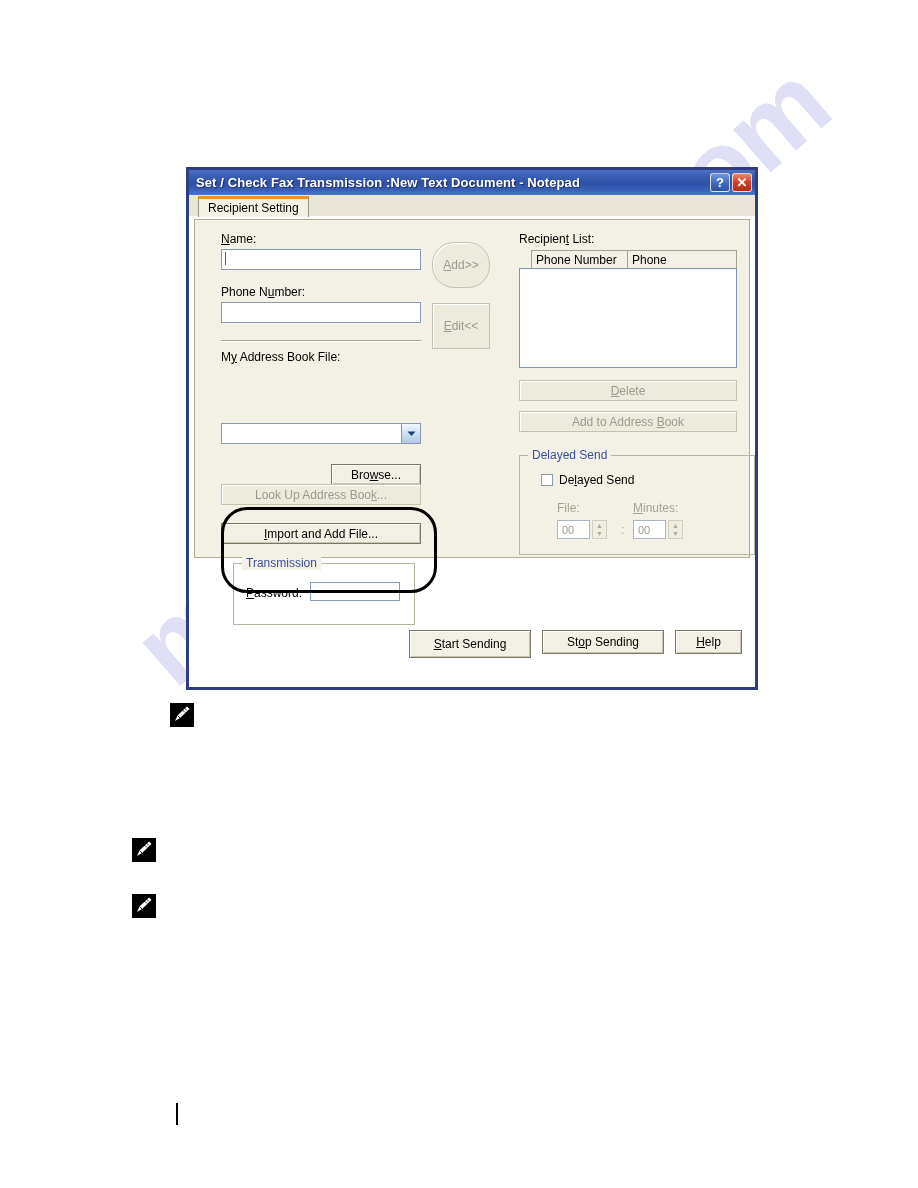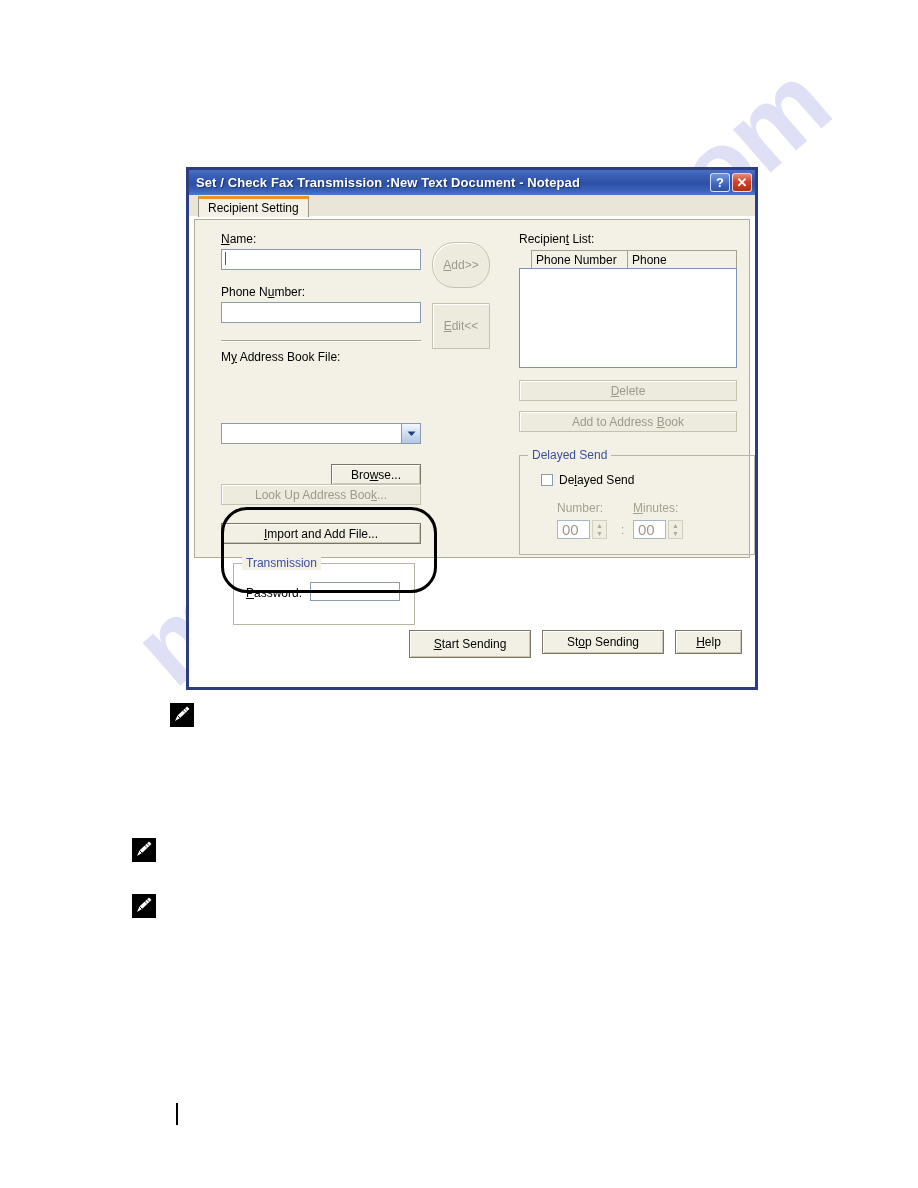--- a/index.html
+++ b/index.html
@@ -254,21 +254,21 @@
   .spin {
     display: flex;
     align-items: stretch;
   }
   .spin .sv {
     width: 33px;
     height: 19px;
     background: #ffffff;
     border: 1px solid #a9b6c6;
     box-sizing: border-box;
-    font-size: 15px;
+    font-size: 11px;
     color: #9d9a8c;
     display: flex;
     align-items: center;
     padding-left: 4px;
   }
   .spin .sbtns {
     width: 15px;
     height: 19px;
     margin-left: 2px;
     border: 1px solid #d2cfc0;
@@ -403,21 +403,21 @@
       </div>
 
     <div class="group" style="position:absolute;left:324px;top:235px;width:236px;height:100px;">
       <div class="legend">Delayed Send</div>
 
       <div style="position:absolute;left:21px;top:17px;display:flex;align-items:center;gap:6px;">
         <span class="cbox"></span>
         <span class="label">De<u>l</u>ayed Send</span>
       </div>
 
-      <div class="label" style="position:absolute;left:37px;top:45px;color:#a5a291;">Number:</div>
+      <div class="label" style="position:absolute;left:37px;top:45px;color:#a5a291;">File:</div>
       <div class="label" style="position:absolute;left:113px;top:45px;color:#a5a291;"><u>M</u>inutes:</div>
 
       <div class="spin" style="position:absolute;left:37px;top:64px;">
         <div class="sv">00</div>
         <div class="sbtns">
           <i>▲</i>
           <i>▼</i>
         </div>
       </div>
 

